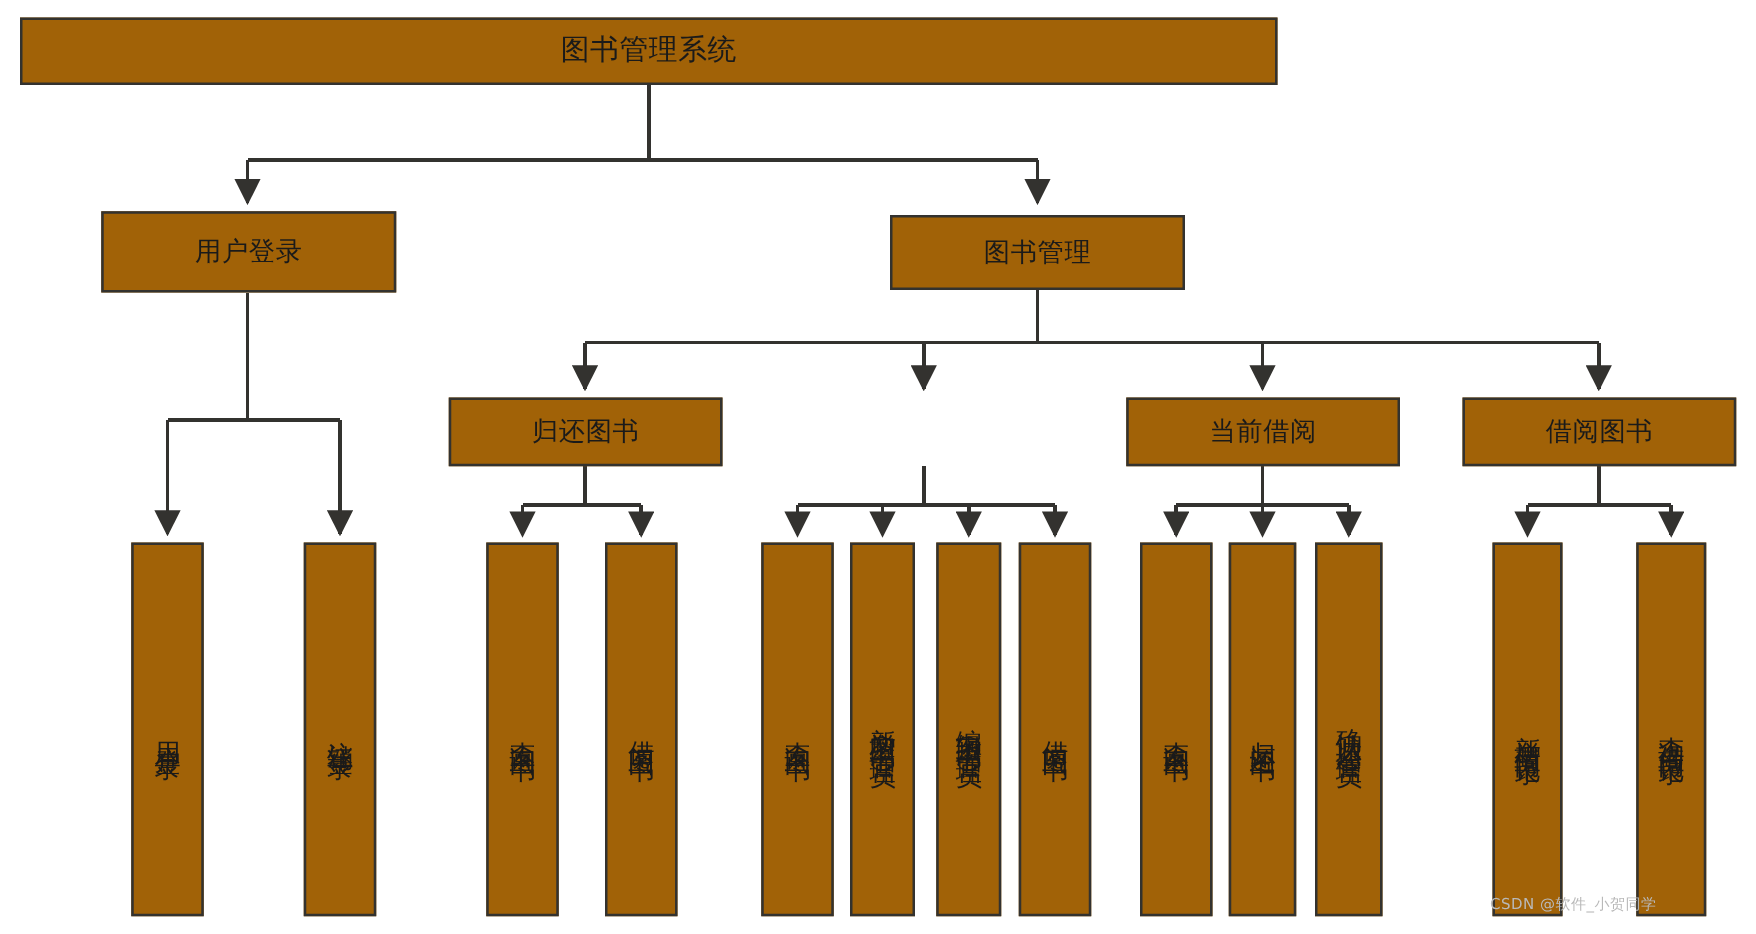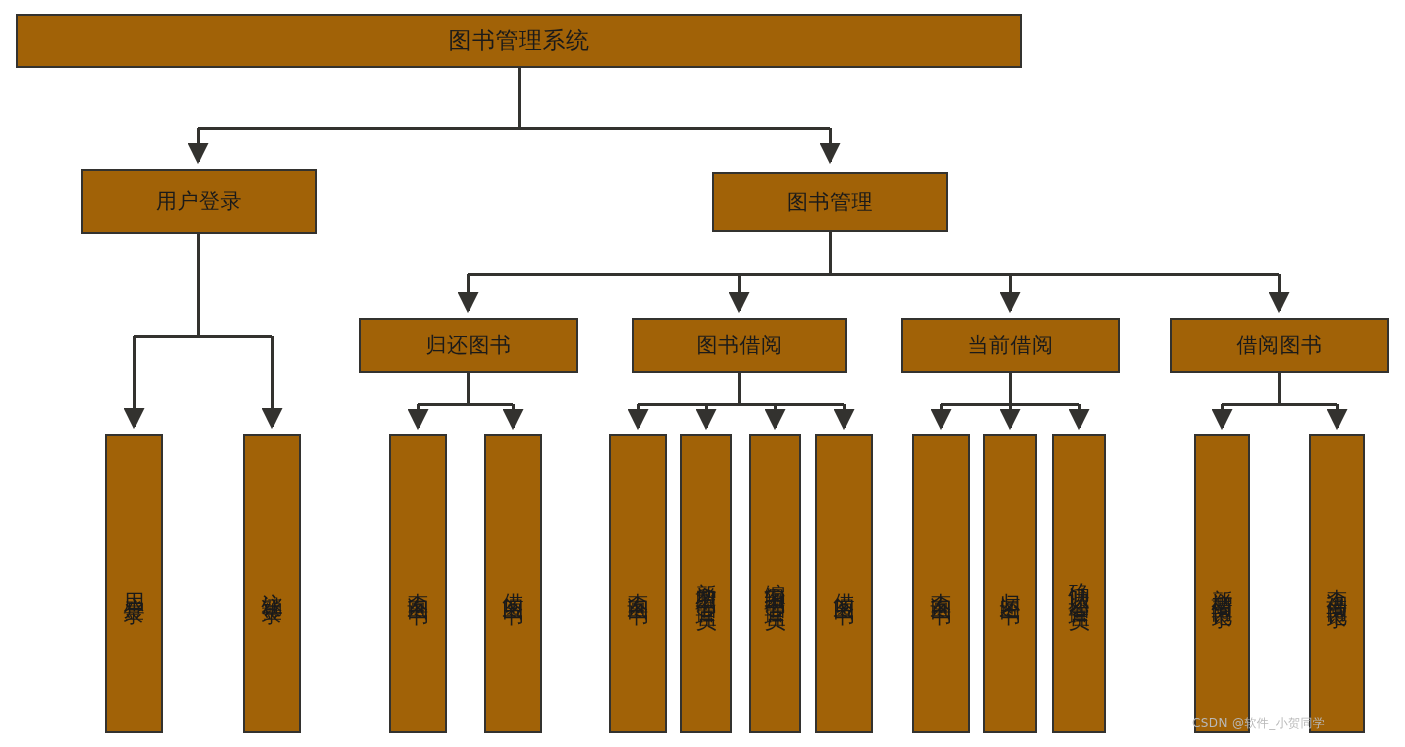--- a/index.html
+++ b/index.html
@@ -138,23 +138,20 @@
   </div>
 
   <div class="node level-1" style="left:712px; top:172px; width:236px; height:60px;">
     <span class="node-label">图书管理</span>
   </div>
 
   <div class="node level-2" style="left:359px; top:318px; width:219px; height:55px;">
     <span class="node-label">归还图书</span>
   </div>
 
-  <div class="node level-2" style="left:632px; top:318px; width:215px; height:55px;">
-    <span class="node-label">图书借阅</span>
-  </div>
 
   <div class="node level-2" style="left:901px; top:318px; width:219px; height:55px;">
     <span class="node-label">当前借阅</span>
   </div>
 
   <div class="node level-2" style="left:1170px; top:318px; width:219px; height:55px;">
     <span class="node-label">借阅图书</span>
   </div>
 
   <div class="node leaf" style="left:105px; top:434px; width:58px; height:299px;">

